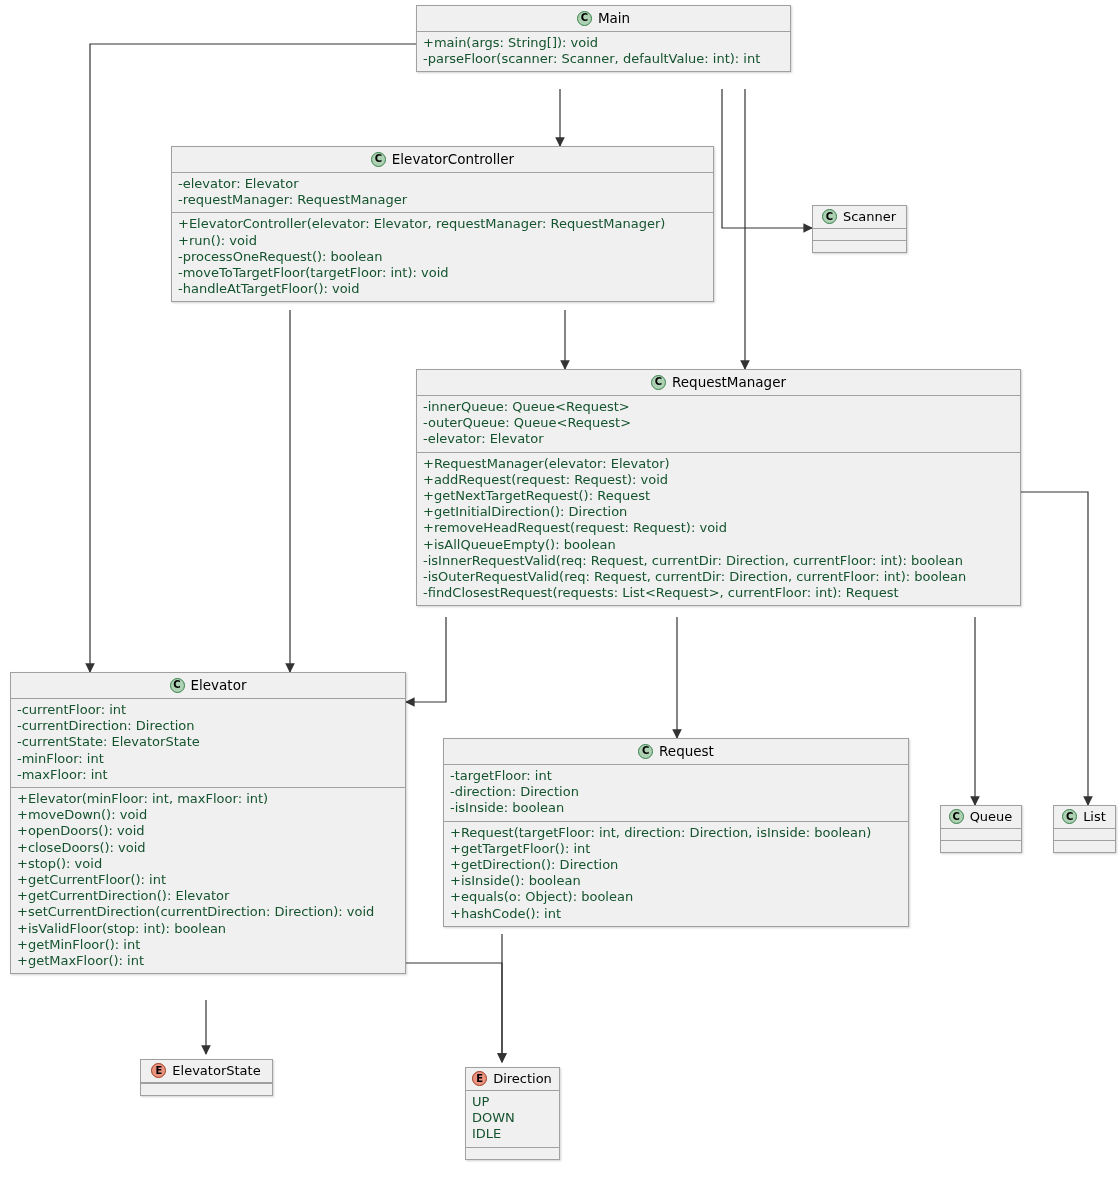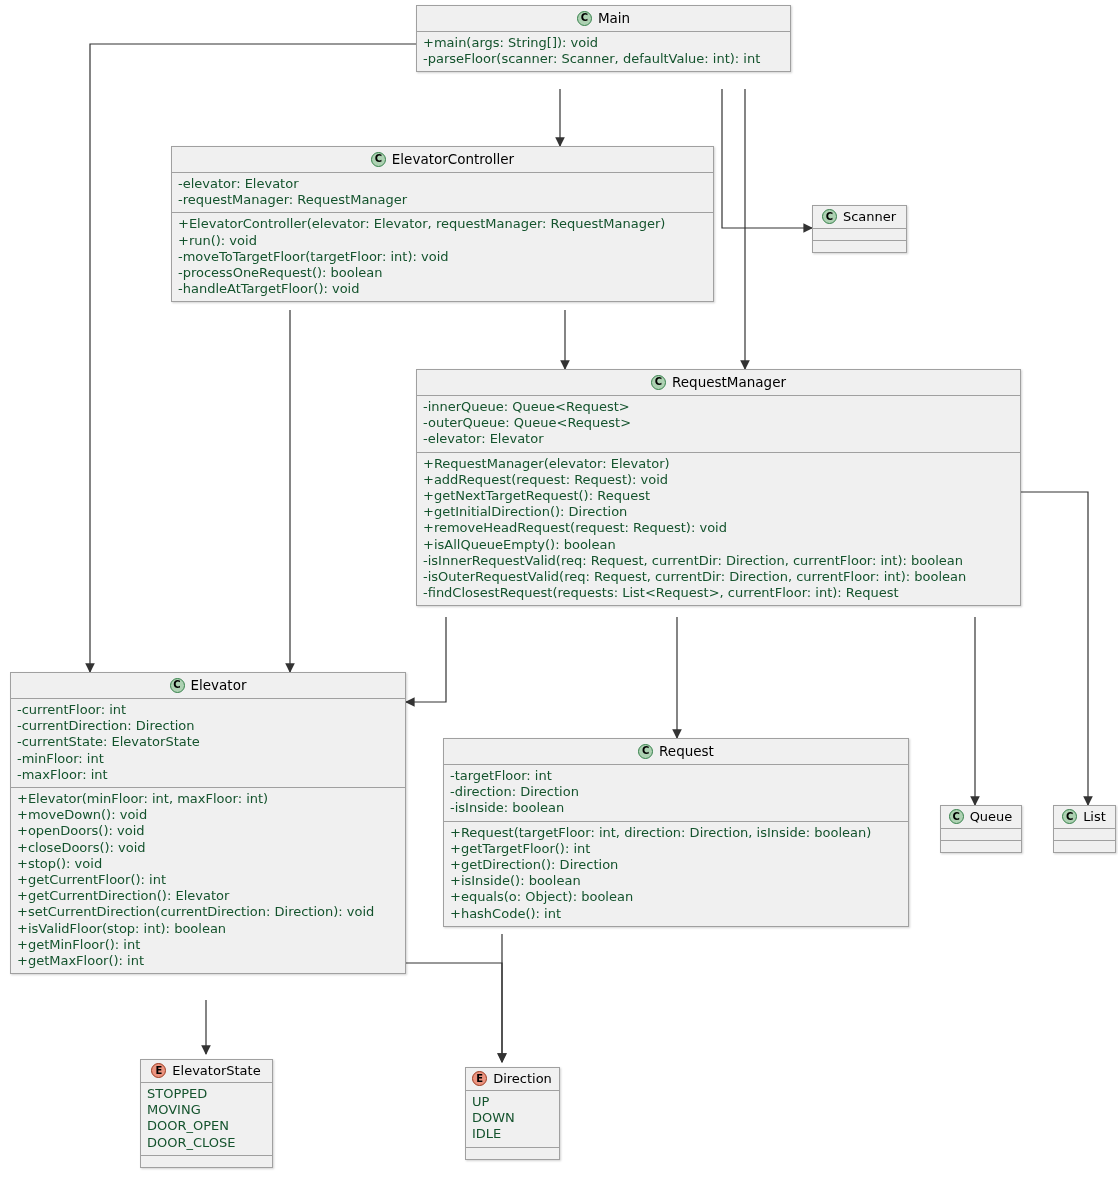--- a/index.html
+++ b/index.html
@@ -146,22 +146,22 @@
     </div>
     <div class="uml-sep"></div>
     <div class="uml-section">
       <div class="uml-row">-elevator: Elevator</div>
       <div class="uml-row">-requestManager: RequestManager</div>
     </div>
     <div class="uml-sep"></div>
     <div class="uml-section">
       <div class="uml-row">+ElevatorController(elevator: Elevator, requestManager: RequestManager)</div>
       <div class="uml-row">+run(): void</div>
+      <div class="uml-row">-processOneRequest(): boolean</div>
       <div class="uml-row">-moveToTargetFloor(targetFloor: int): void</div>
-      <div class="uml-row">-processOneRequest(): boolean</div>
       <div class="uml-row">-handleAtTargetFloor(): void</div>
     </div>
   </div>
 
   <div class="uml-class small-class" style="left:812px; top:205px; width:95px;">
     <div class="uml-title">
       <span class="circ c">C</span>
       <span>Scanner</span>
     </div>
     <div class="uml-sep"></div>
@@ -267,26 +267,20 @@
     <div class="uml-sep"></div>
     <div class="uml-section empty"></div>
   </div>
 
   <div class="uml-class small-class" style="left:140px; top:1059px; width:133px;">
     <div class="uml-title">
       <span class="circ e">E</span>
       <span>ElevatorState</span>
     </div>
     <div class="uml-sep"></div>
-    <div class="uml-section">
-      <div class="uml-row">STOPPED</div>
-      <div class="uml-row">MOVING</div>
-      <div class="uml-row">DOOR_OPEN</div>
-      <div class="uml-row">DOOR_CLOSE</div>
-    </div>
     <div class="uml-sep"></div>
     <div class="uml-section empty"></div>
   </div>
 
   <div class="uml-class small-class" style="left:465px; top:1067px; width:95px;">
     <div class="uml-title">
       <span class="circ e">E</span>
       <span>Direction</span>
     </div>
     <div class="uml-sep"></div>

